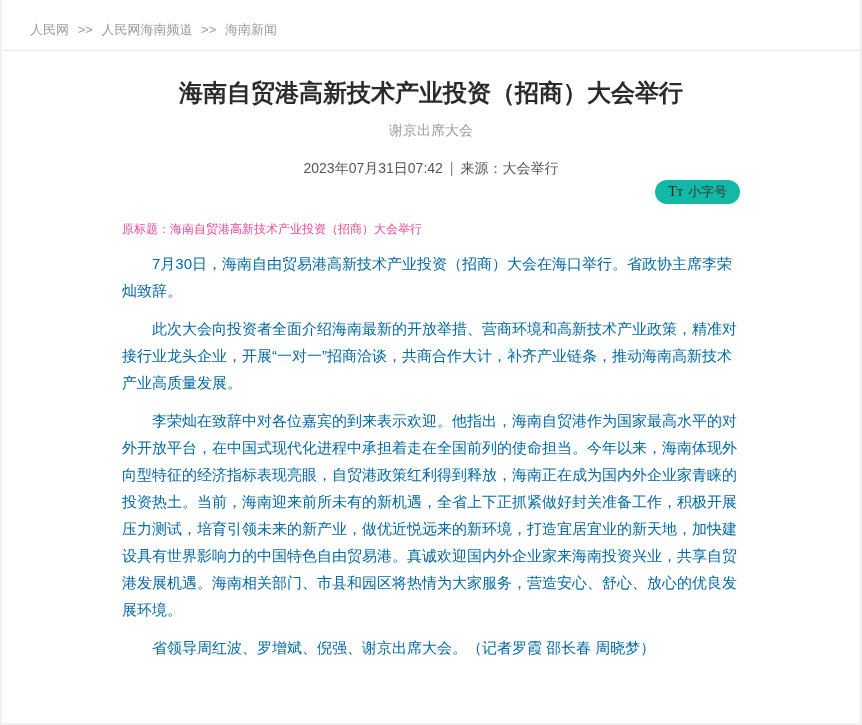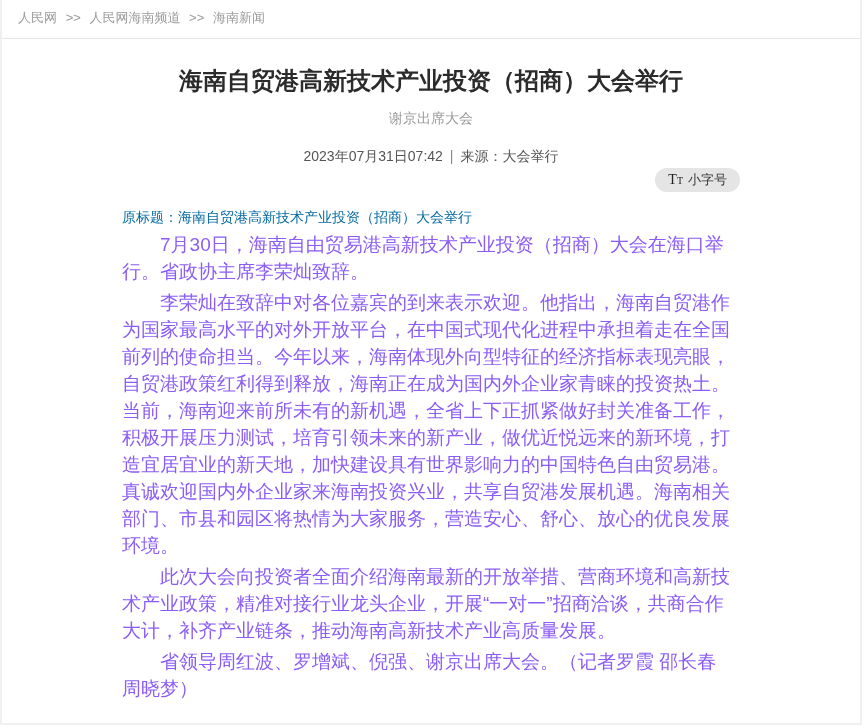--- a/index.html
+++ b/index.html
@@ -12,24 +12,25 @@
     width: 862px;
     height: 725px;
     margin: 0 auto;
     background: #fff;
     border-left: 2px solid #f0f0f0;
     border-right: 2px solid #f0f0f0;
     border-bottom: 2px solid #f0f0f0;
     overflow: hidden;
   }
   .breadcrumb {
-    padding: 9px 16px 11px;
+    padding: 9px 28px 11px;
     font-size: 13px;
     color: #9a9a9a;
     border-bottom: 1px solid #e7e7e7;
+    margin-top: 12px;
   }
   .breadcrumb a {
     color: #9a9a9a;
     text-decoration: none;
     cursor: pointer;
   }
   .breadcrumb .sep { margin: 0 5px; color: #9a9a9a; }
   .article {
     width: 618px;
     margin: 0 auto;
@@ -59,50 +60,50 @@
   .meta .pipe { margin: 0 7px; color: #888; }
   .toolbar {
     text-align: right;
     margin-top: 3px;
     height: 24px;
   }
   .font-size-btn {
     display: inline-flex;
     align-items: center;
     gap: 5px;
-    background: #e5e5e5;
+    background: #14b8a6;
     border: none;
     border-radius: 13px;
     padding: 4px 13px;
     font-size: 13px;
     color: #333;
     font-family: inherit;
     cursor: pointer;
     line-height: 16px;
     justify-content: center;
   }
   .tt-icon {
     font-family: "Liberation Serif", "DejaVu Serif", serif;
     color: #222;
     line-height: 14px;
   }
   .tt-icon .t-big { font-size: 14px; }
   .tt-icon .t-small { font-size: 10px; }
   .original-title {
-    font-size: 14px;
-    color: #0369a1;
+    font-size: 12px;
+    color: #ec4899;
     margin-top: 15px;
     line-height: 20px;
   }
   .body p {
-    font-size: 19px;
+    font-size: 15px;
     line-height: 27px;
-    color: #8b5cf6;
+    color: #0369a1;
     text-indent: 2em;
-    margin: 4px 0;
+    margin: 11px 0;
   }
 </style>
 </head>
 <body>
 
 <div class="page">
 
   <div class="breadcrumb">
     <a>人民网</a>
     <span class="sep">&gt;&gt;</span>
@@ -127,19 +128,19 @@
         <span>小字号</span>
       </button>
     </div>
 
     <div class="original-title">
       <span>原标题：</span><span>海南自贸港高新技术产业投资（招商）大会举行</span>
     </div>
 
     <div class="body">
         <p>7月30日，海南自由贸易港高新技术产业投资（招商）大会在海口举行。省政协主席李荣灿致辞。</p>
+        <p>此次大会向投资者全面介绍海南最新的开放举措、营商环境和高新技术产业政策，精准对接行业龙头企业，开展“一对一”招商洽谈，共商合作大计，补齐产业链条，推动海南高新技术产业高质量发展。</p>
         <p>李荣灿在致辞中对各位嘉宾的到来表示欢迎。他指出，海南自贸港作为国家最高水平的对外开放平台，在中国式现代化进程中承担着走在全国前列的使命担当。今年以来，海南体现外向型特征的经济指标表现亮眼，自贸港政策红利得到释放，海南正在成为国内外企业家青睐的投资热土。当前，海南迎来前所未有的新机遇，全省上下正抓紧做好封关准备工作，积极开展压力测试，培育引领未来的新产业，做优近悦远来的新环境，打造宜居宜业的新天地，加快建设具有世界影响力的中国特色自由贸易港。真诚欢迎国内外企业家来海南投资兴业，共享自贸港发展机遇。海南相关部门、市县和园区将热情为大家服务，营造安心、舒心、放心的优良发展环境。</p>
-        <p>此次大会向投资者全面介绍海南最新的开放举措、营商环境和高新技术产业政策，精准对接行业龙头企业，开展“一对一”招商洽谈，共商合作大计，补齐产业链条，推动海南高新技术产业高质量发展。</p>
         <p>省领导周红波、罗增斌、倪强、谢京出席大会。（记者罗霞 邵长春 周晓梦）</p>
       </div>
 
   </div>
 </div>
 
 </body></html>

